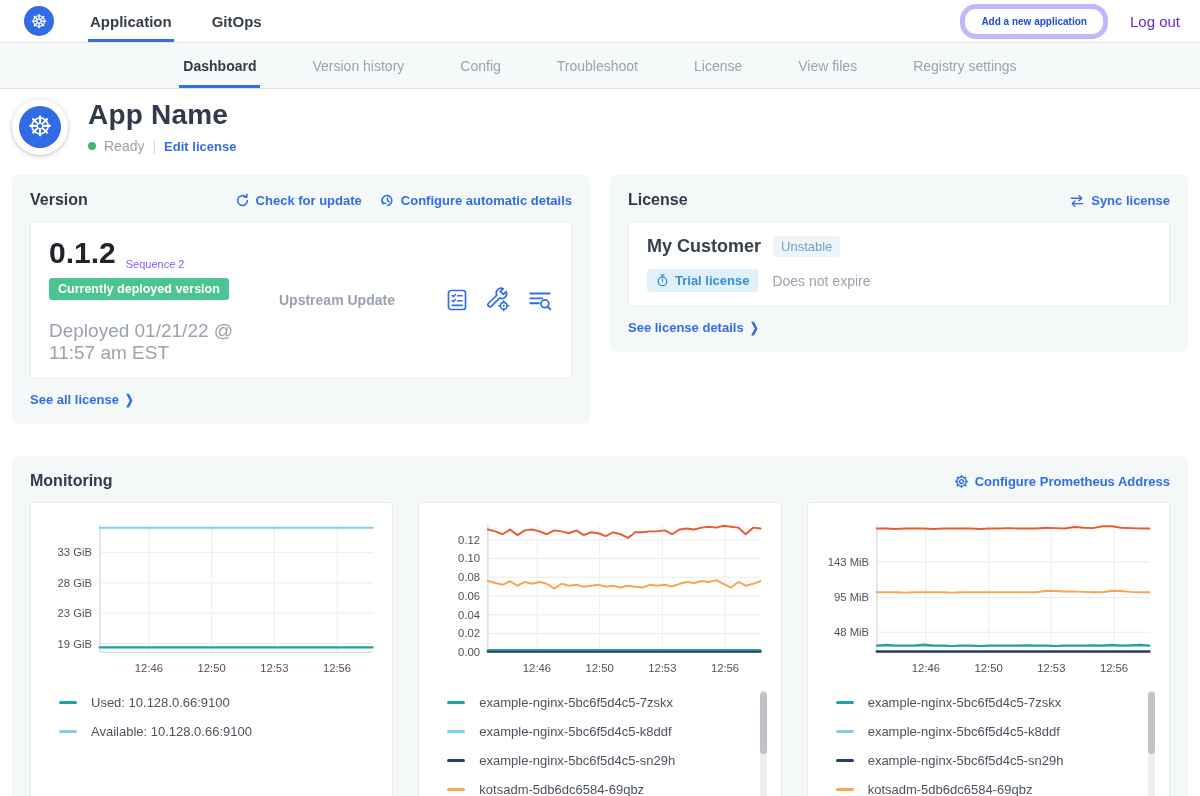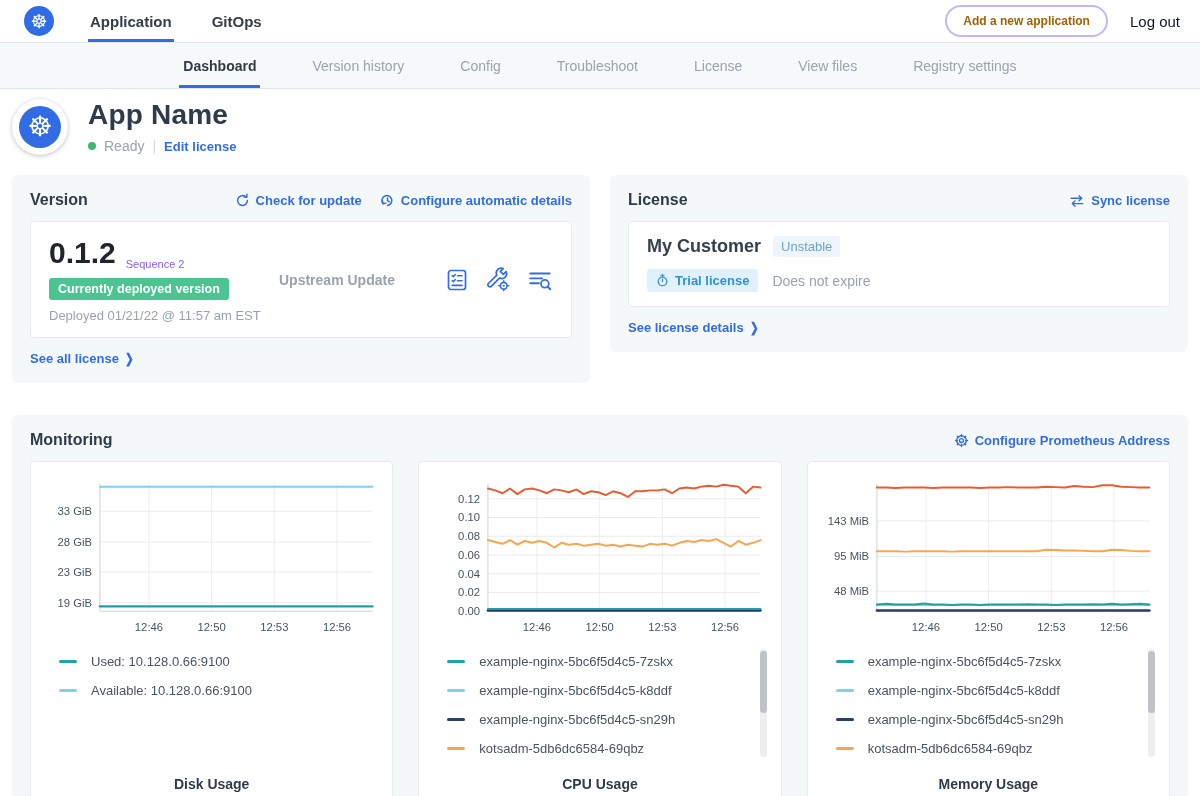--- a/index.html
+++ b/index.html
@@ -8,22 +8,22 @@
 
   
   .topnav { height:43px; display:flex; align-items:stretch; border-bottom:1px solid #e3e7ea; padding:0 20px 0 24px; background:#fff; }
   .brand { display:flex; align-items:center; margin-right:34px; }
   .k8s-badge { width:30px; height:30px; border-radius:50%; background:#326ce5; display:flex; align-items:center; justify-content:center; box-shadow:0 0 0 2px #fff,0 1px 3px rgba(0,0,0,.25); }
   .k8s-badge span { color:#fff; font-size:19px; line-height:1; }
   .topnav-tabs { display:flex; gap:36px; }
   .toptab { display:flex; align-items:center; font-size:15px; font-weight:700; color:#363e48; cursor:pointer; position:relative; padding:0 2px; }
   .toptab.active::after { content:""; position:absolute; left:0; right:0; bottom:0; height:3px; background:#326de6; }
   .topnav-right { margin-left:auto; display:flex; align-items:center; gap:22px; }
-  .btn-outline { border:2px solid #c4b5fd; color:#a16207; background:#fff; border-radius:16px; padding:7px 16px; font-size:12px; font-weight:700; cursor:pointer; font-family:inherit; }
-  .logout { font-size:15px; color:#0f172a; cursor:pointer; }
+  .btn-outline { border:5px solid #c4b5fd; color:#1d4ed8; background:#fff; border-radius:16px; padding:7px 16px; font-size:10px; font-weight:700; cursor:pointer; font-family:inherit; }
+  .logout { font-size:15px; color:#6d28d9; cursor:pointer; }
 
   
   .subnav { height:46px; background:#f6f9fa; border-bottom:1px solid #e0e4e7; display:flex; justify-content:center; align-items:stretch; gap:56px; }
   .subtab { display:flex; align-items:center; font-size:14px; color:#9ba3ab; cursor:pointer; position:relative; }
   .subtab.active { color:#323b44; font-weight:700; }
   .subtab.active::after { content:""; position:absolute; left:-4px; right:-4px; bottom:0; height:3px; background:#326de6; }
 
   
   .app-header { display:flex; padding:10px 0 12px 12px; align-items:flex-start; }
   .app-avatar { width:56px; height:56px; border-radius:50%; background:#fff; box-shadow:0 1px 4px rgba(0,0,0,.25); display:flex; align-items:center; justify-content:center; margin-right:20px; }
@@ -45,21 +45,21 @@
   .head-actions { margin-left:auto; display:flex; gap:18px; }
   .icon-link { display:flex; align-items:center; gap:6px; font-size:13px; font-weight:700; color:#326de6; cursor:pointer; }
   .icon-link svg { display:block; }
   .white-card { background:#fff; border:1px solid #e7ebee; border-radius:4px; margin-top:12px; padding:14px 18px; }
   .version-card { display:flex; align-items:center; min-height:92px; }
   .v-left { width:230px; }
   .v-num-row { display:flex; align-items:flex-end; gap:10px; }
   .v-num { font-size:30px; font-weight:800; color:#20242b; }
   .v-seq { font-size:11px; color:#8b5cf6; }
   .badge-green { display:inline-block; margin-top:8px; background:#4cc491; color:#fff; font-size:12.5px; font-weight:700; padding:4px 9px; border-radius:3px; }
-  .v-deployed { margin-top:8px; font-size:13px; color:#9aa3ad; }
+  .v-deployed { margin-top:20px; font-size:19px; color:#9aa3ad; }
   .v-source { flex:1; font-size:14px; font-weight:700; color:#9aa3ad; }
   .v-icons { display:flex; gap:16px; align-items:center; color:#326de6; }
   .v-icons .icbtn { cursor:pointer; display:flex; }
   .see-link { display:inline-flex; align-items:center; gap:5px; margin-top:13px; font-size:13px; font-weight:700; color:#326de6; cursor:pointer; }
   .chev { font-size:13px; font-weight:700; transform:scaleX(.8); }
 
   .cust-row { display:flex; align-items:center; gap:12px; }
   .cust-name { font-size:18px; font-weight:700; color:#35414d; }
   .badge-lblue { background:#eef5fa; color:#6fa3c8; font-size:13px; padding:3px 8px; border-radius:3px; }
   .lic-row2 { display:flex; align-items:center; gap:14px; margin-top:12px; }

